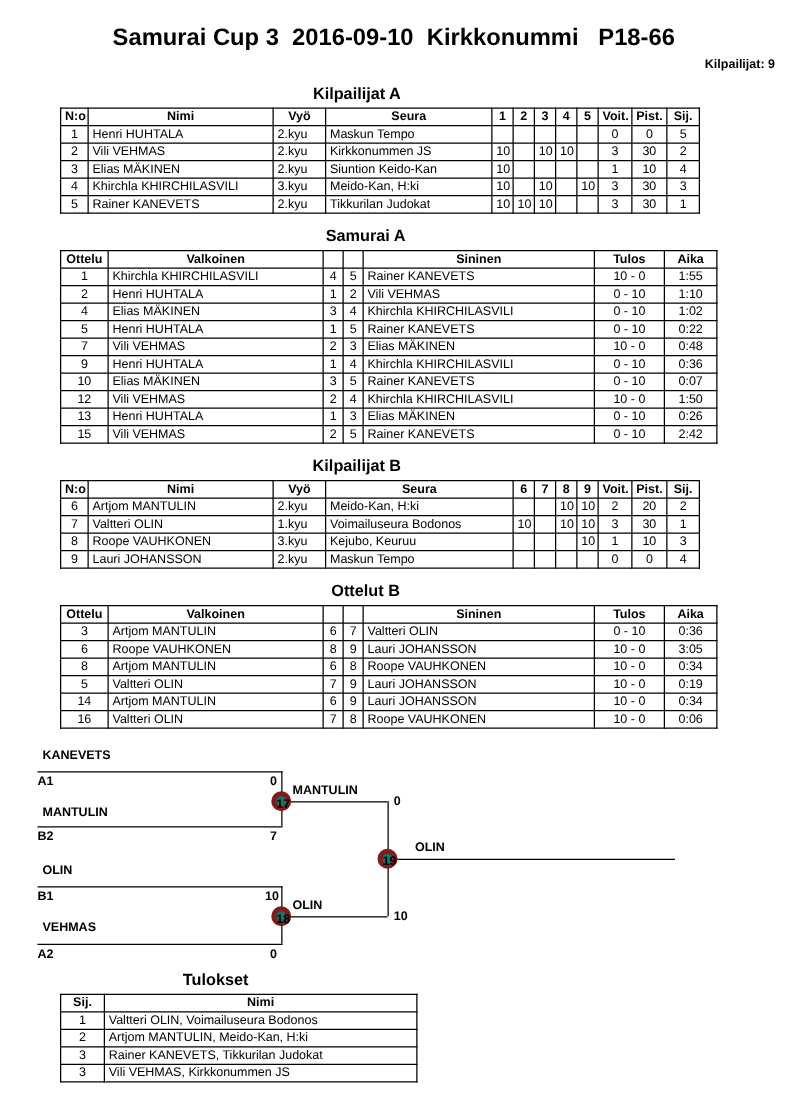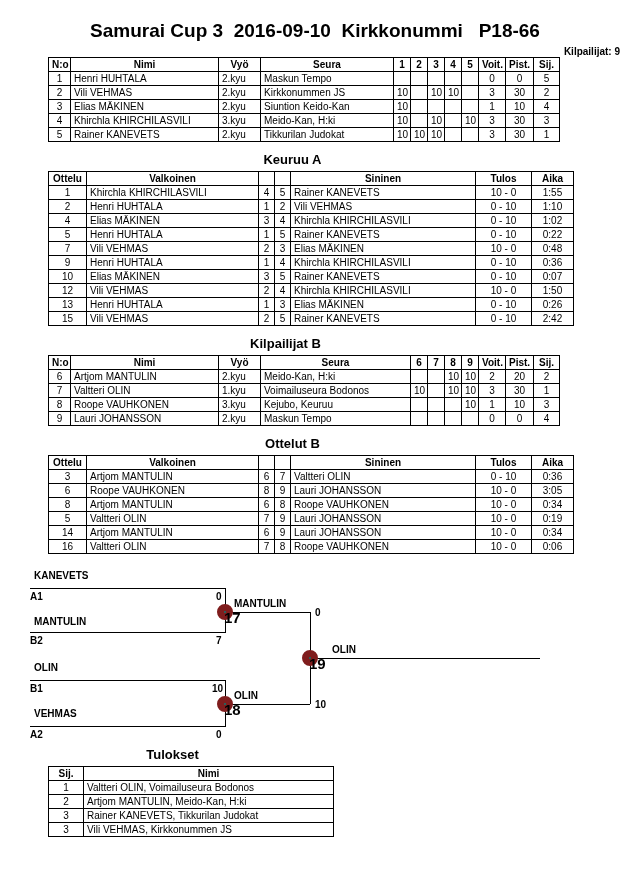--- a/index.html
+++ b/index.html
@@ -42,31 +42,32 @@
 
   .tbl-results { width:285px; }
   .tbl-results td { text-align:center; }
   .tbl-results td:nth-child(2) { text-align:left; }
   .tbl-results th:nth-child(1){width:35px;} .tbl-results th:nth-child(2){width:250px;}
 
   .bracket { position:relative; margin-left:30px; margin-top:14px; width:570px; height:175px; font-size:10px;font-weight:bold; }
   .b-name   { position:absolute; white-space:nowrap; line-height:11px; }
   .b-line   { position:absolute; border-top:1px solid #000; height:0; }
   .b-vline  { position:absolute; border-left:1px solid #000; width:0; }
-  .b-circle { position:absolute; width:16px; height:16px; border:7px solid #7f1d1d; border-radius:50%;
-              background:#0f766e; text-align:center; line-height:14px; font-size:15px; z-index:2; }
+  .b-circle { position:absolute; width:16px; height:16px; border:4px solid #7f1d1d; border-radius:50%;
+              background:#0f766e; text-align:center; line-height:14px; font-size:10px; z-index:2; }
 </style>
 </head>
 <body>
 
 <div class="page">
 
   <div class="title">Samurai Cup 3  2016-09-10  Kirkkonummi   P18-66</div>
   <div class="kilpailijat-count">Kilpailijat: 9</div>
 
+  <div class="section-heading head-comp">Kilpailijat A</div>
   <table class="tbl tbl-comp tbl-comp-a">
       <thead>
         <tr>
           <th>N:o</th>
           <th>Nimi</th>
           <th>Vyö</th>
           <th>Seura</th>
           <th>1</th>
           <th>2</th>
           <th>3</th>
@@ -144,21 +145,21 @@
           <td>10</td>
           <td></td>
           <td></td>
           <td>3</td>
           <td>30</td>
           <td>1</td>
         </tr>
       </tbody>
     </table>
 
-  <div class="section-heading head-match">Keuruu A</div>
+  <div class="section-heading head-match">Samurai A</div>
   <table class="tbl tbl-match">
       <thead>
         <tr>
           <th>Ottelu</th>
           <th>Valkoinen</th>
           <th></th>
           <th></th>
           <th>Sininen</th>
           <th>Tulos</th>
           <th>Aika</th>

